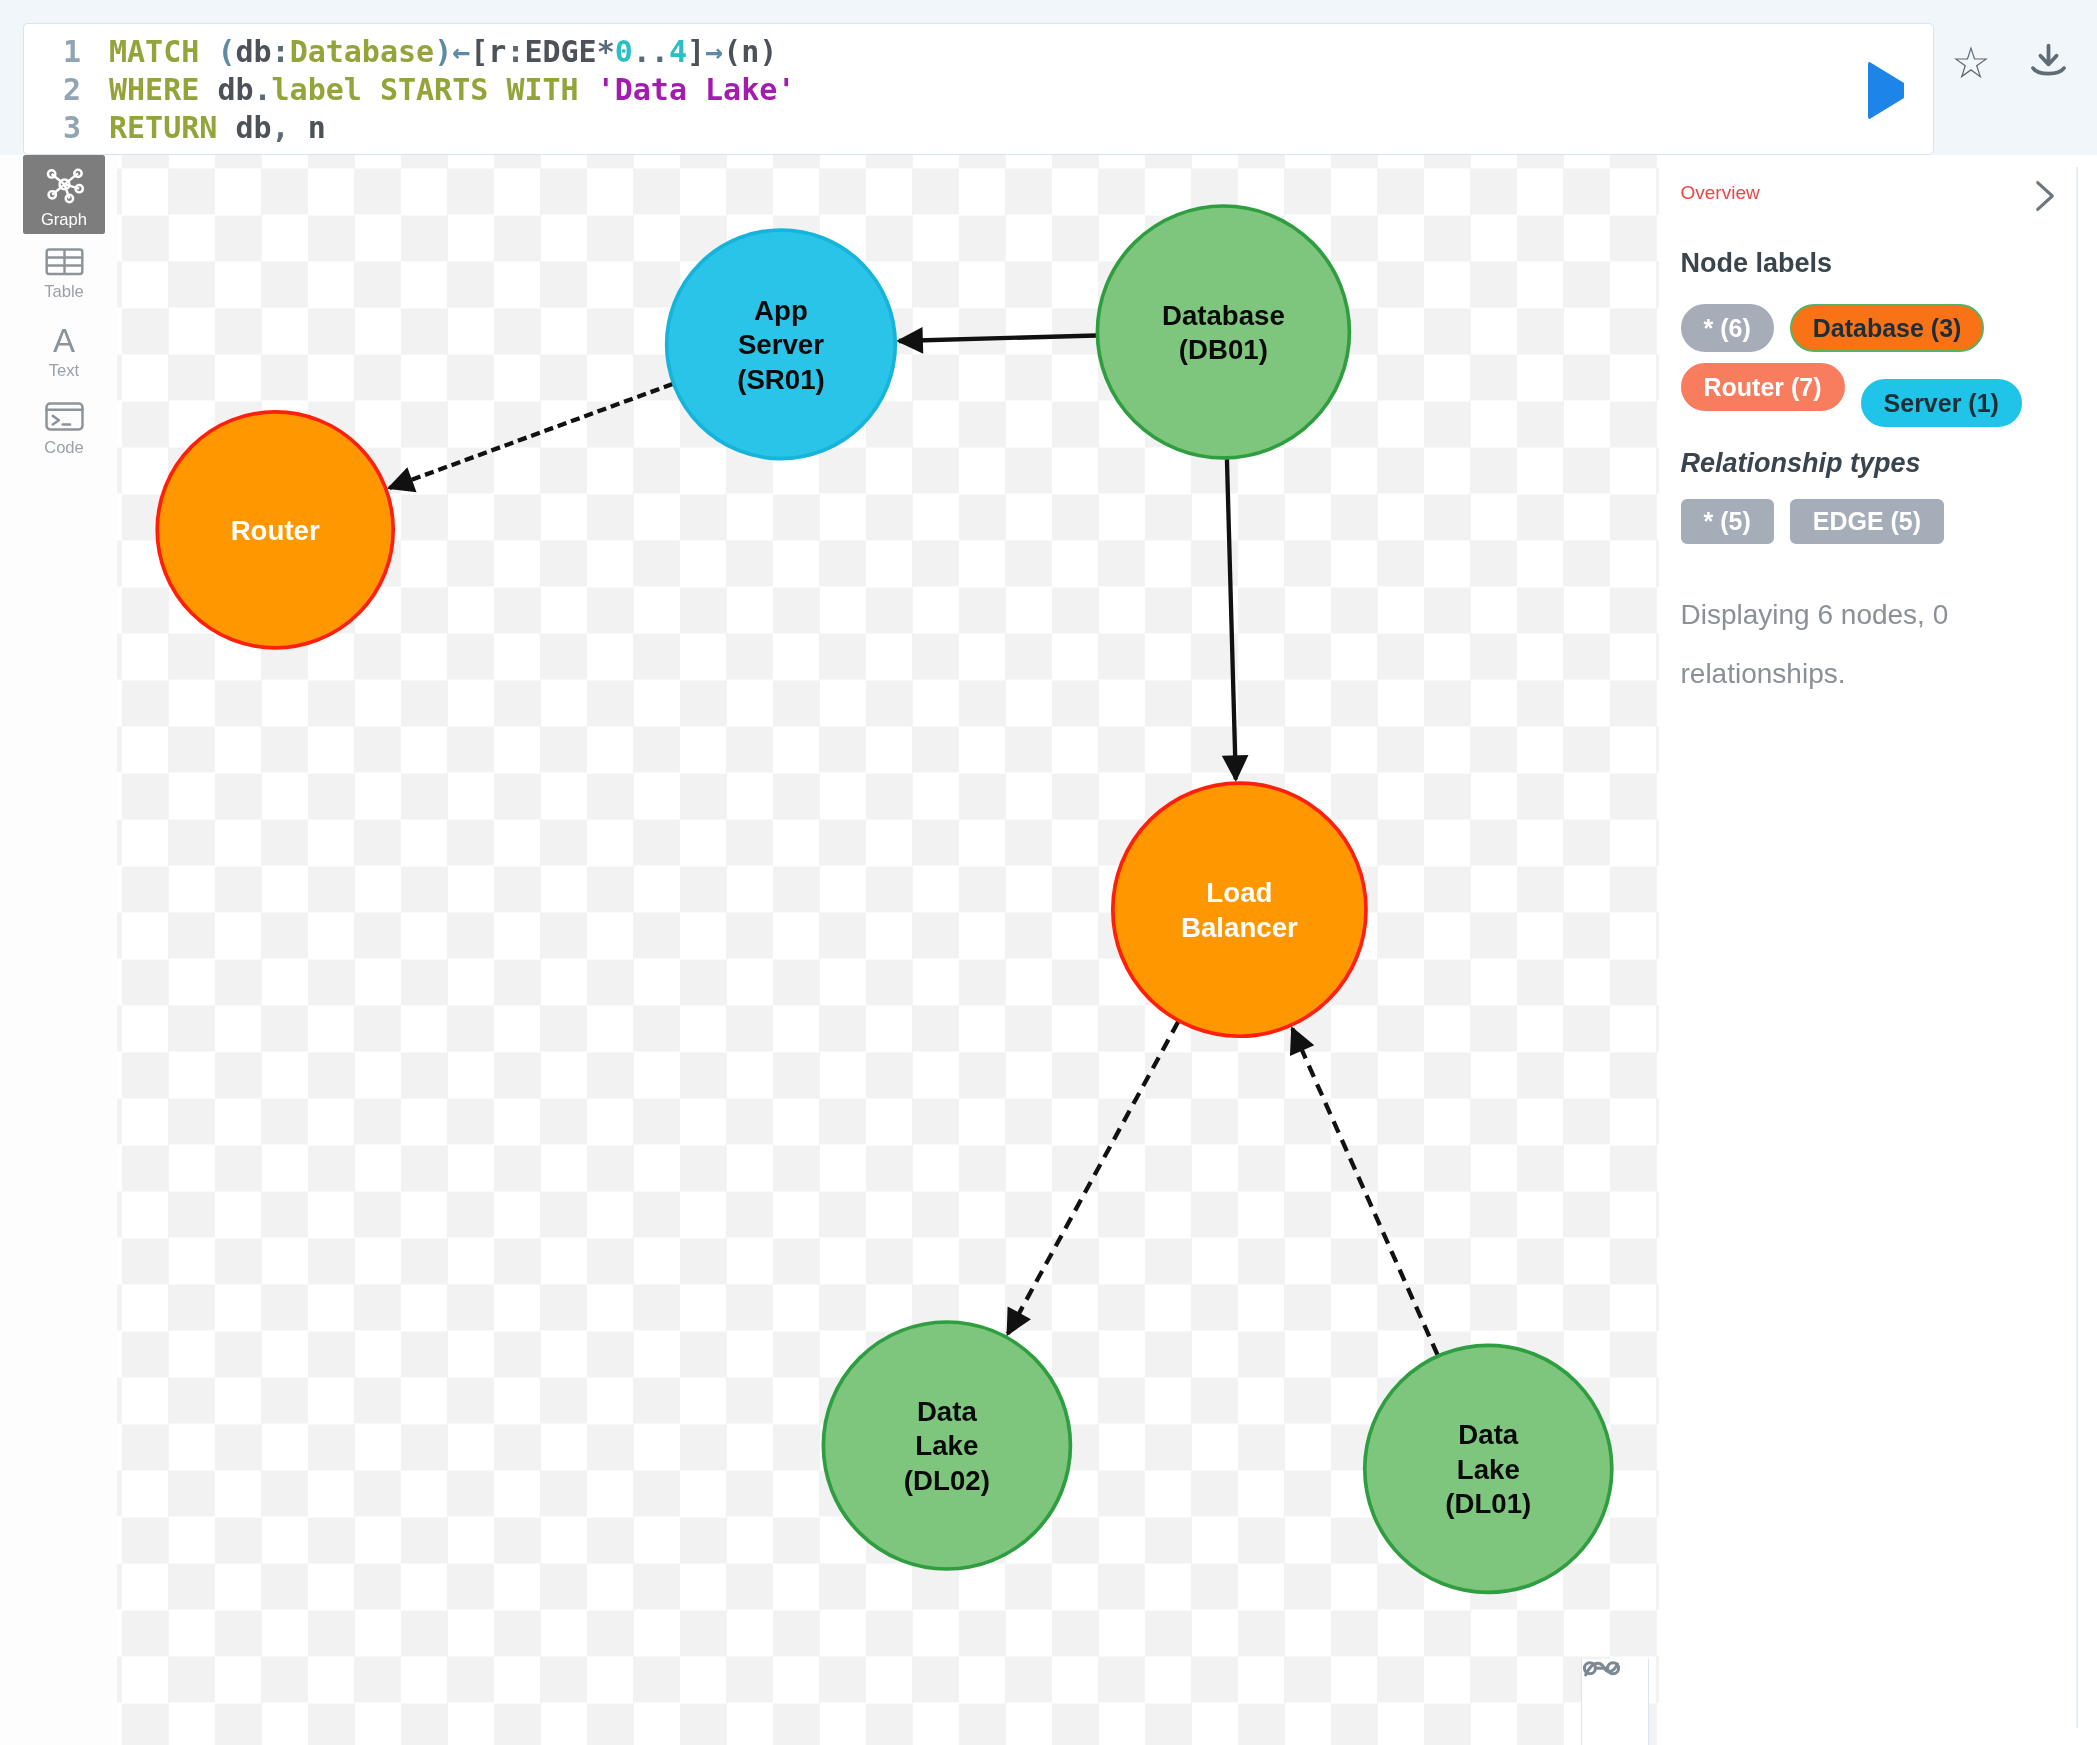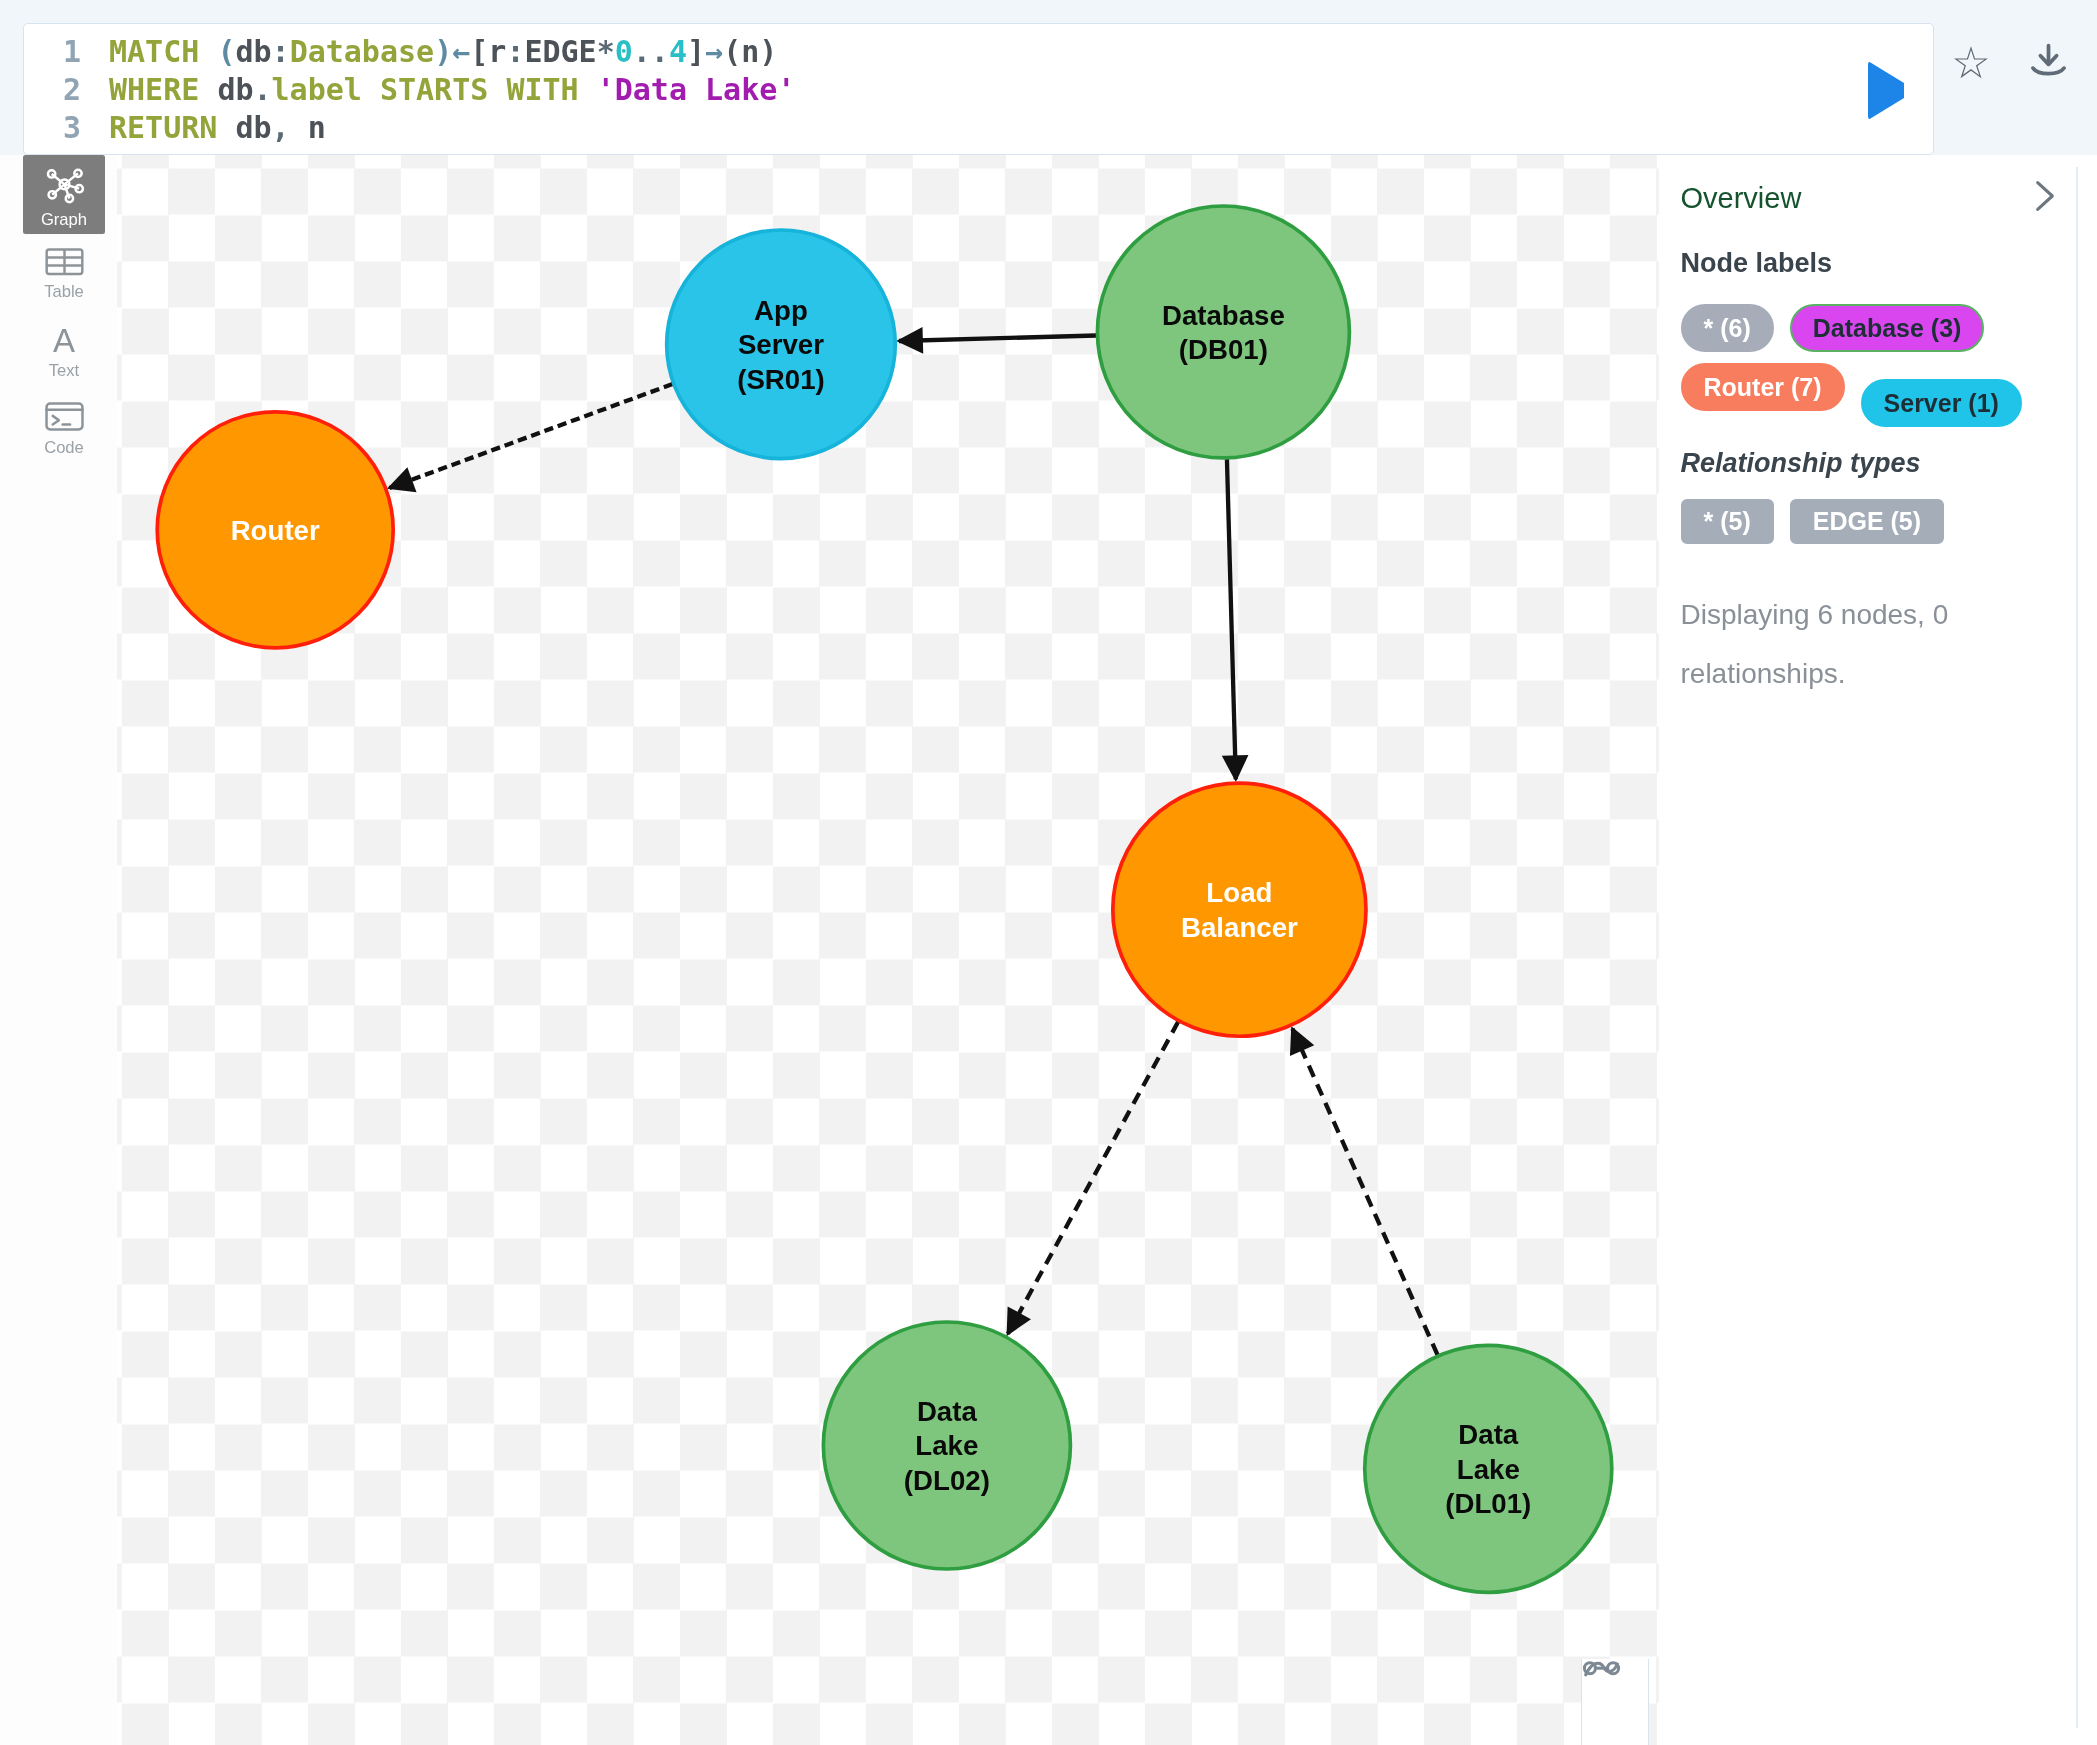--- a/index.html
+++ b/index.html
@@ -84,21 +84,21 @@
 
   .mini-controls {
     position:absolute; left:1464px; top:1504px; width:68px; height:87px;
     background:#ffffff; border-left:1.8px solid #d8e4ee; border-right:1.8px solid #d8e4ee;
     display:flex; flex-direction:column; align-items:center; justify-content:space-around;
   }
 
   
   .right-panel { position:absolute; left:1659px; top:0; width:438px; height:1591px; background:#ffffff; }
   .panel-inner { position:absolute; left:21.5px; top:0; width:393px; }
-  .panel-title { position:absolute; top:27px; font-size:29px; color:#14532d; }
+  .panel-title { position:absolute; top:27px; font-size:19px; color:#ef4444; }
   .panel-chevron { position:absolute; left:374px; top:24.6px; width:24.6px; height:34px; cursor:pointer; border:none; background:transparent; }
   .section-heading { position:absolute; font-size:27px; font-weight:bold; color:#39444d; }
   .heading-node-labels { top:93px; }
   .heading-rel-types { top:293px;font-style:italic; }
   .pill-row { position:absolute; left:0; display:flex; gap:16px; }
   .row-1 { top:149px; }
   .row-2 { top:208px; }
   .row-rel { top:344px; }
   .pill {
     display:inline-flex; align-items:center; justify-content:center;
@@ -254,21 +254,21 @@
       <svg width="22" height="32" viewBox="0 0 36 52">
         <polyline points="6,4 30,26 6,48" stroke="#6c767e" stroke-width="5" fill="none" stroke-linecap="round" stroke-linejoin="round"></polyline>
       </svg>
     </button>
     <div class="panel-inner">
       <div class="panel-title">Overview</div>
 
       <div class="section-heading heading-node-labels">Node labels</div>
       <div class="pill-row row-1" id="pill-row-1">
           <span class="pill " style="background: rgb(166, 173, 184); border-color: rgb(166, 173, 184); color: rgb(255, 255, 255);">* (6)</span>
-          <span class="pill " style="background: #d946ef; border-color: rgb(88, 178, 98); color: rgb(29, 46, 54);">Database (3)</span>
+          <span class="pill " style="background: #f97316; border-color: rgb(88, 178, 98); color: rgb(29, 46, 54);">Database (3)</span>
         </div>
       <div class="pill-row row-2" id="pill-row-2">
           <span class="pill " style="background: rgb(248, 125, 94); border-color: rgb(248, 125, 94); color: rgb(255, 255, 255);">Router (7)</span>
           <span class="pill " style="background: rgb(31, 196, 232); border-color: rgb(31, 196, 232); color: rgb(29, 46, 54); margin-top: 16px;">Server (1)</span>
         </div>
 
       <div class="section-heading heading-rel-types">Relationship types</div>
       <div class="pill-row row-rel" id="pill-row-rel">
           <span class="pill pill-rect" style="background: rgb(165, 173, 185); border-color: rgb(165, 173, 185); color: rgb(255, 255, 255);">* (5)</span>
           <span class="pill pill-rect" style="background: rgb(165, 173, 185); border-color: rgb(165, 173, 185); color: rgb(255, 255, 255);">EDGE (5)</span>

